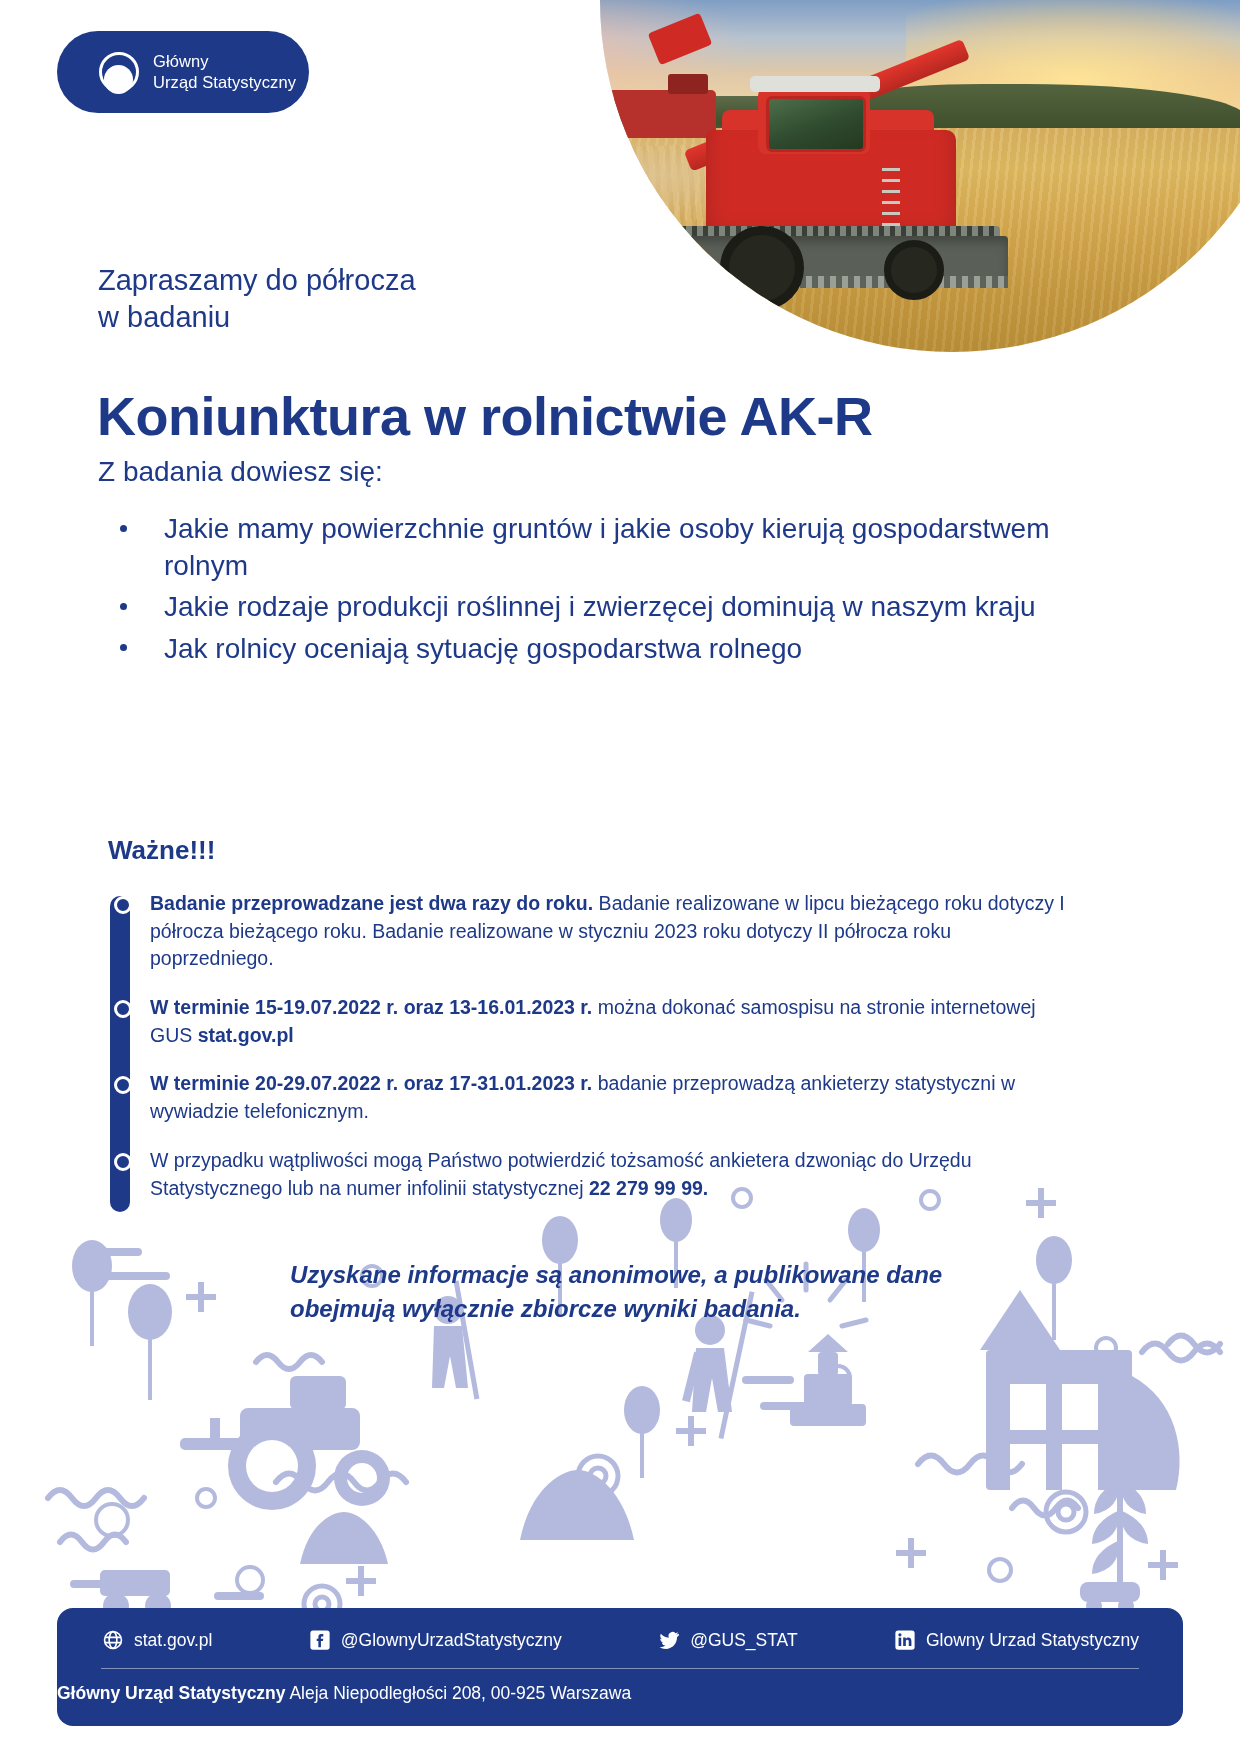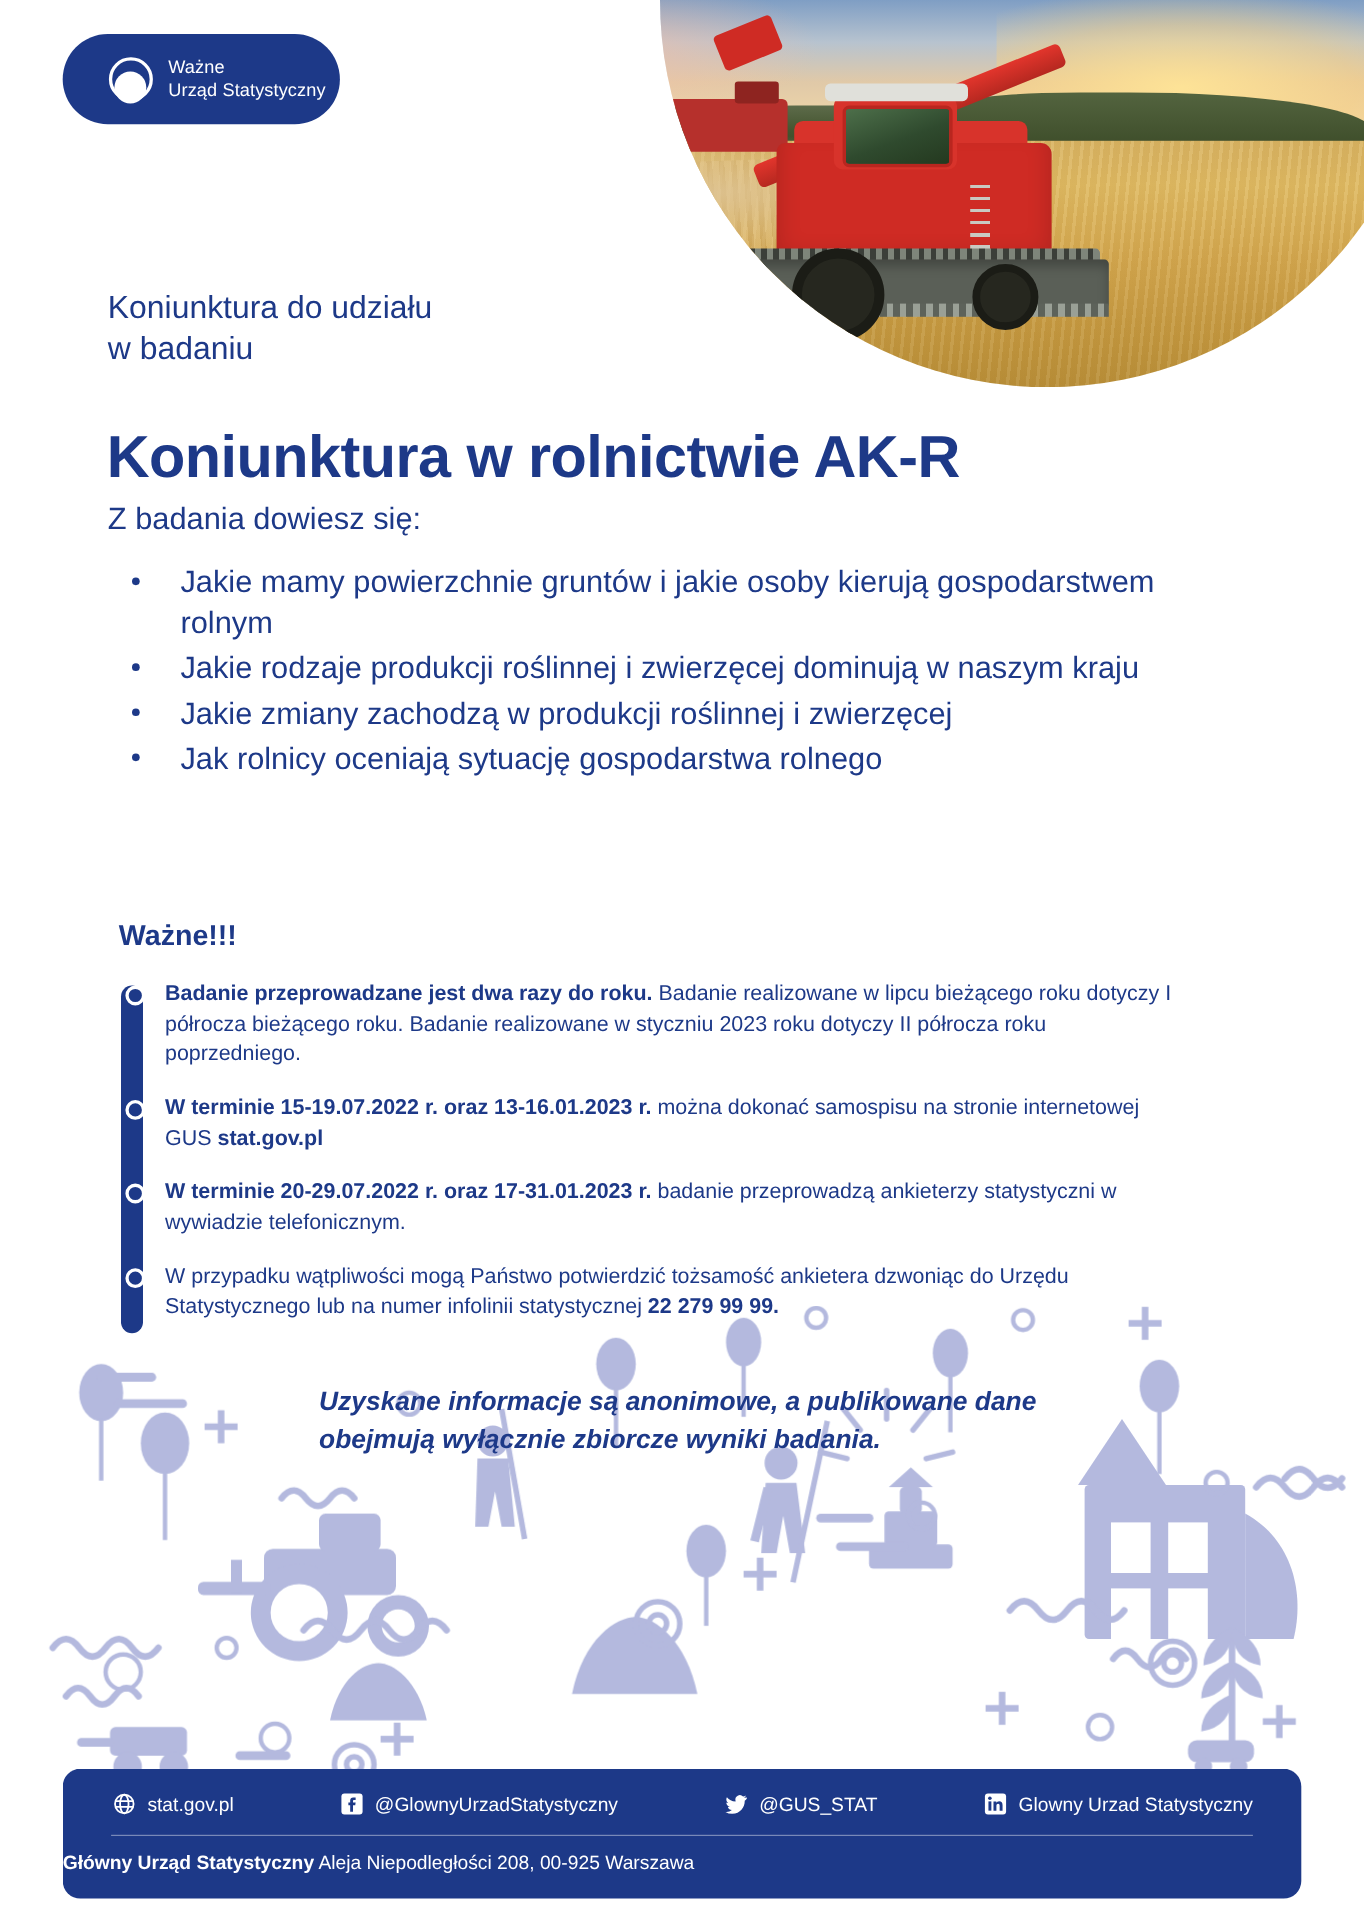--- a/index.html
+++ b/index.html
@@ -211,37 +211,36 @@
       </div>
     </div>
   </div>
 
   <div class="logo">
     <span class="logo-mark">
       <span class="ring"></span>
         <span class="ball"></span>
     </span>
     <span class="logo-text">
-      <span>Ważne</span><br>
+      <span>Główny</span><br>
       <span>Urząd Statystyczny</span>
     </span>
   </div>
 
   <div class="intro">
-    <div>Koniunktura do udziału</div>
+    <div>Zapraszamy do półrocza</div>
     <div>w badaniu</div>
   </div>
 
   <h1 class="title">Koniunktura w rolnictwie AK-R</h1>
 
   <div class="lead">Z badania dowiesz się:</div>
   <ul class="learn-list" id="learn-list">
       <li><span class="dot"></span><span>Jakie mamy powierzchnie gruntów i jakie osoby kierują gospodarstwem rolnym</span></li>
       <li><span class="dot"></span><span>Jakie rodzaje produkcji roślinnej i zwierzęcej dominują w naszym kraju</span></li>
-      <li><span class="dot"></span><span>Jakie zmiany zachodzą w produkcji roślinnej i zwierzęcej</span></li>
       <li><span class="dot"></span><span>Jak rolnicy oceniają sytuację gospodarstwa rolnego</span></li>
     </ul>
 
   <div class="wazne">Ważne!!!</div>
 
   <div class="imp">
     <div class="imp-bar"></div>
     <ul class="imp-list" id="imp-list">
         <li><span class="bullet"></span><b>Badanie przeprowadzane jest dwa razy do roku.</b><span> Badanie realizowane w lipcu bieżącego roku dotyczy I półrocza bieżącego roku. Badanie realizowane w styczniu 2023 roku dotyczy II półrocza roku poprzedniego.</span></li>
         <li><span class="bullet"></span><b>W terminie 15-19.07.2022 r. oraz 13-16.01.2023 r.</b><span> można dokonać samospisu na stronie internetowej GUS </span><b>stat.gov.pl</b></li>

